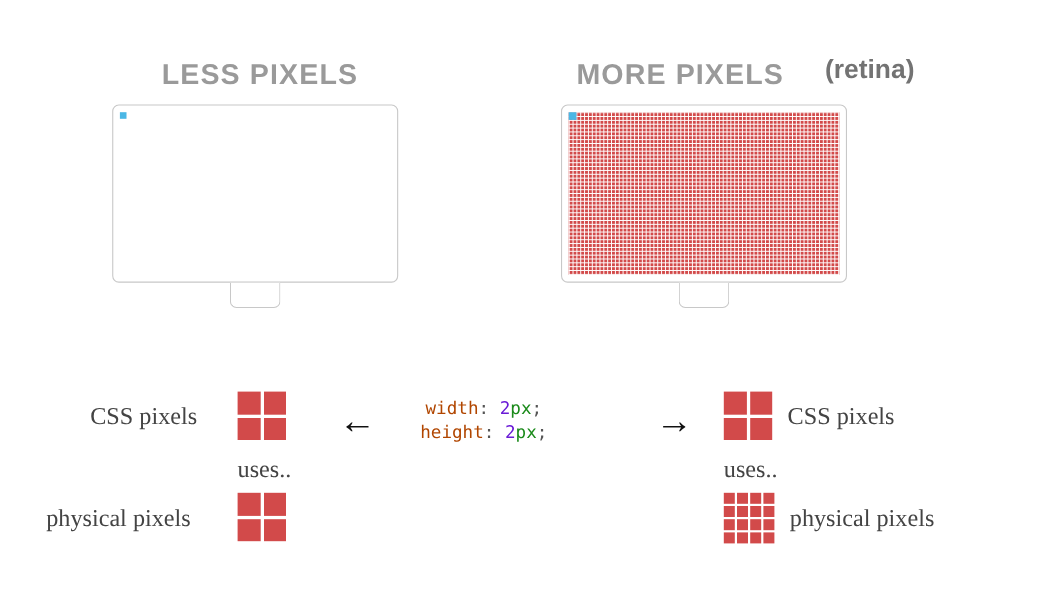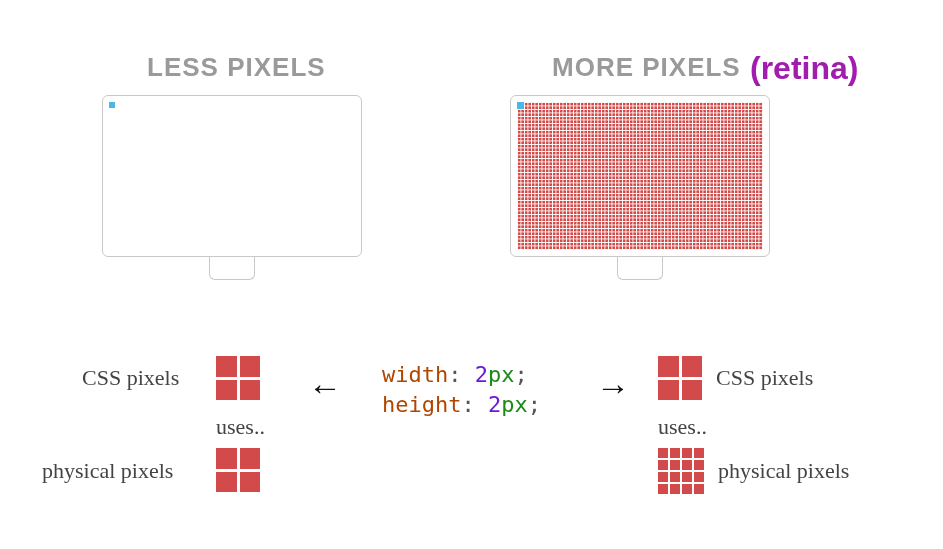--- a/index.html
+++ b/index.html
@@ -12,23 +12,23 @@
   }
   .heading{
     position:absolute;
     font-weight:700;
     font-size:26px;
     letter-spacing:1px;
     color:#9a9a9a;
   }
   .retina{
     position:absolute;
-    color:#a21caf;
+    color:#737373;
     font-weight:700;
-    font-size:32px;
+    font-size:24px;
   }
 
   
   .monitor{
     position:absolute;top:95px;
     width:260px;
   }
   .bezel{
     border:1px solid #c8c8c8;
     border-radius:6px;
@@ -75,23 +75,24 @@
   
   .label{
     position:absolute;
     font-size:22px;
     color:#444;
     font-family:Liberation Serif, serif;
   }
   .code{
     position:absolute;
     font-family:ui-monospace,Menlo,Consolas,monospace;
-    font-size:22px;
+    font-size:16px;
     line-height:1.35;
     white-space:pre;
+    text-align:center;
   }
   .c-prop{color:#b14600}
   .c-num{color:#6a1bd6}
   .c-unit{color:#1a8a1a}
   .c-punc{color:#555}
 
   .pixels-2x2{
     position:absolute;
     width:44px;height:44px;
     display:grid;grid-template-columns:1fr 1fr;grid-template-rows:1fr 1fr;gap:3px;
@@ -106,21 +107,21 @@
 
   .arrow{
     position:absolute;
     font-size:34px;font-weight:700;color:#111;line-height:1;
   }
 </style>
 </head>
 <body>
 
 <div class="heading" style="left:147px;top:52px">LESS PIXELS</div>
-<div class="heading" style="left:552px;top:52px">MORE PIXELS</div>
+<div class="heading" style="left:524px;top:52px">MORE PIXELS</div>
 <div class="retina" style="left:750px;top:50px">(retina)</div>
 
 <div class="monitor" style="left:102px">
   <div class="bezel">
     <div class="screen-wrap">
       <div class="screen-less">
         <div class="bluepx"></div>
       </div>
     </div>
   </div>

